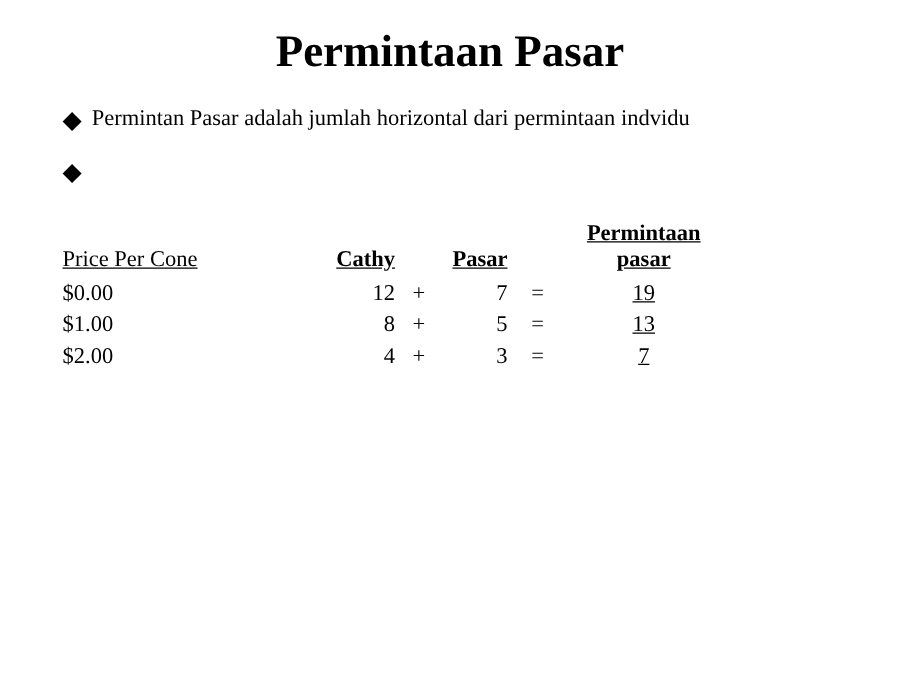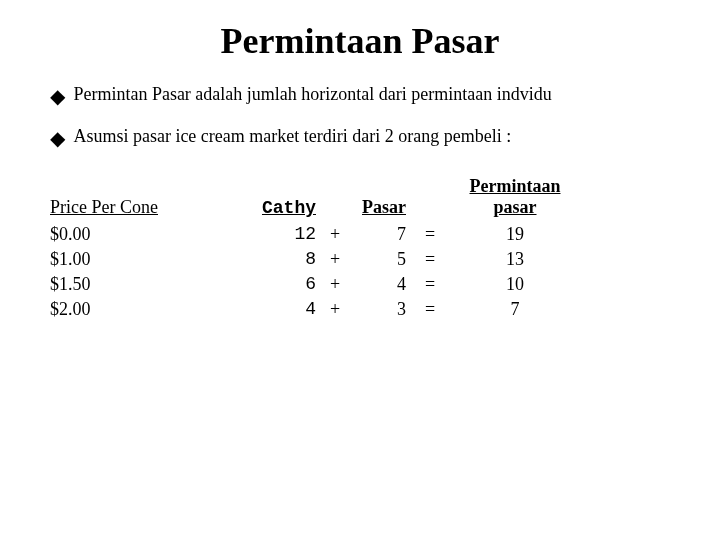--- a/index.html
+++ b/index.html
@@ -72,21 +72,20 @@
       text-align: left;
       padding: 2px 8px 2px 0;
       vertical-align: top;
     }
 
     .col-cathy {
       width: 70px;
       text-align: right;
       padding: 2px 4px;
       vertical-align: top;
-      font-family: Liberation Mono, monospace;
     }
 
     .col-plus {
       width: 30px;
       text-align: center;
       padding: 2px 2px;
       vertical-align: top;
     }
 
     .col-nick {
@@ -101,20 +100,21 @@
       text-align: center;
       padding: 2px 4px;
       vertical-align: top;
     }
 
     .col-market {
       width: 130px;
       text-align: center;
       padding: 2px 4px;
       vertical-align: top;
+      text-decoration: underline;
     }
 
     .header-row th {
       font-weight: bold;
       padding-bottom: 4px;
       text-decoration: underline;
       vertical-align: bottom;
     }
 
     .header-row .col-price {
@@ -142,21 +142,20 @@
   <div class="bullet-section">
     <div class="bullet-text">
       <span class="bullet-diamond">◆</span>
       <span>Permintan Pasar  adalah jumlah horizontal  dari permintaan indvidu</span>
     </div>
   </div>
 
   <div class="bullet-section">
     <div class="bullet-text">
       <span class="bullet-diamond">◆</span>
-      <span>Asumsi  pasar ice cream market  terdiri dari 2 orang pembeli :</span>
     </div>
   </div>
 
   <div class="table-section">
     <table>
       <thead>
         <tr class="header-row">
           <th class="col-price">Price Per Cone</th>
           <th class="col-cathy">Cathy</th>
           <th class="col-plus"></th>
@@ -178,28 +177,20 @@
     </tr>
           <tr>
       <td class="col-price">$1.00</td>
       <td class="col-cathy">8</td>
       <td class="col-plus">+</td>
       <td class="col-nick">5</td>
       <td class="col-eq">=</td>
       <td class="col-market">13</td>
     </tr>
           <tr>
-      <td class="col-price">$1.50</td>
-      <td class="col-cathy">6</td>
-      <td class="col-plus">+</td>
-      <td class="col-nick">4</td>
-      <td class="col-eq">=</td>
-      <td class="col-market">10</td>
-    </tr>
-          <tr>
       <td class="col-price">$2.00</td>
       <td class="col-cathy">4</td>
       <td class="col-plus">+</td>
       <td class="col-nick">3</td>
       <td class="col-eq">=</td>
       <td class="col-market">7</td>
     </tr>
         </tbody>
     </table>
   </div>

